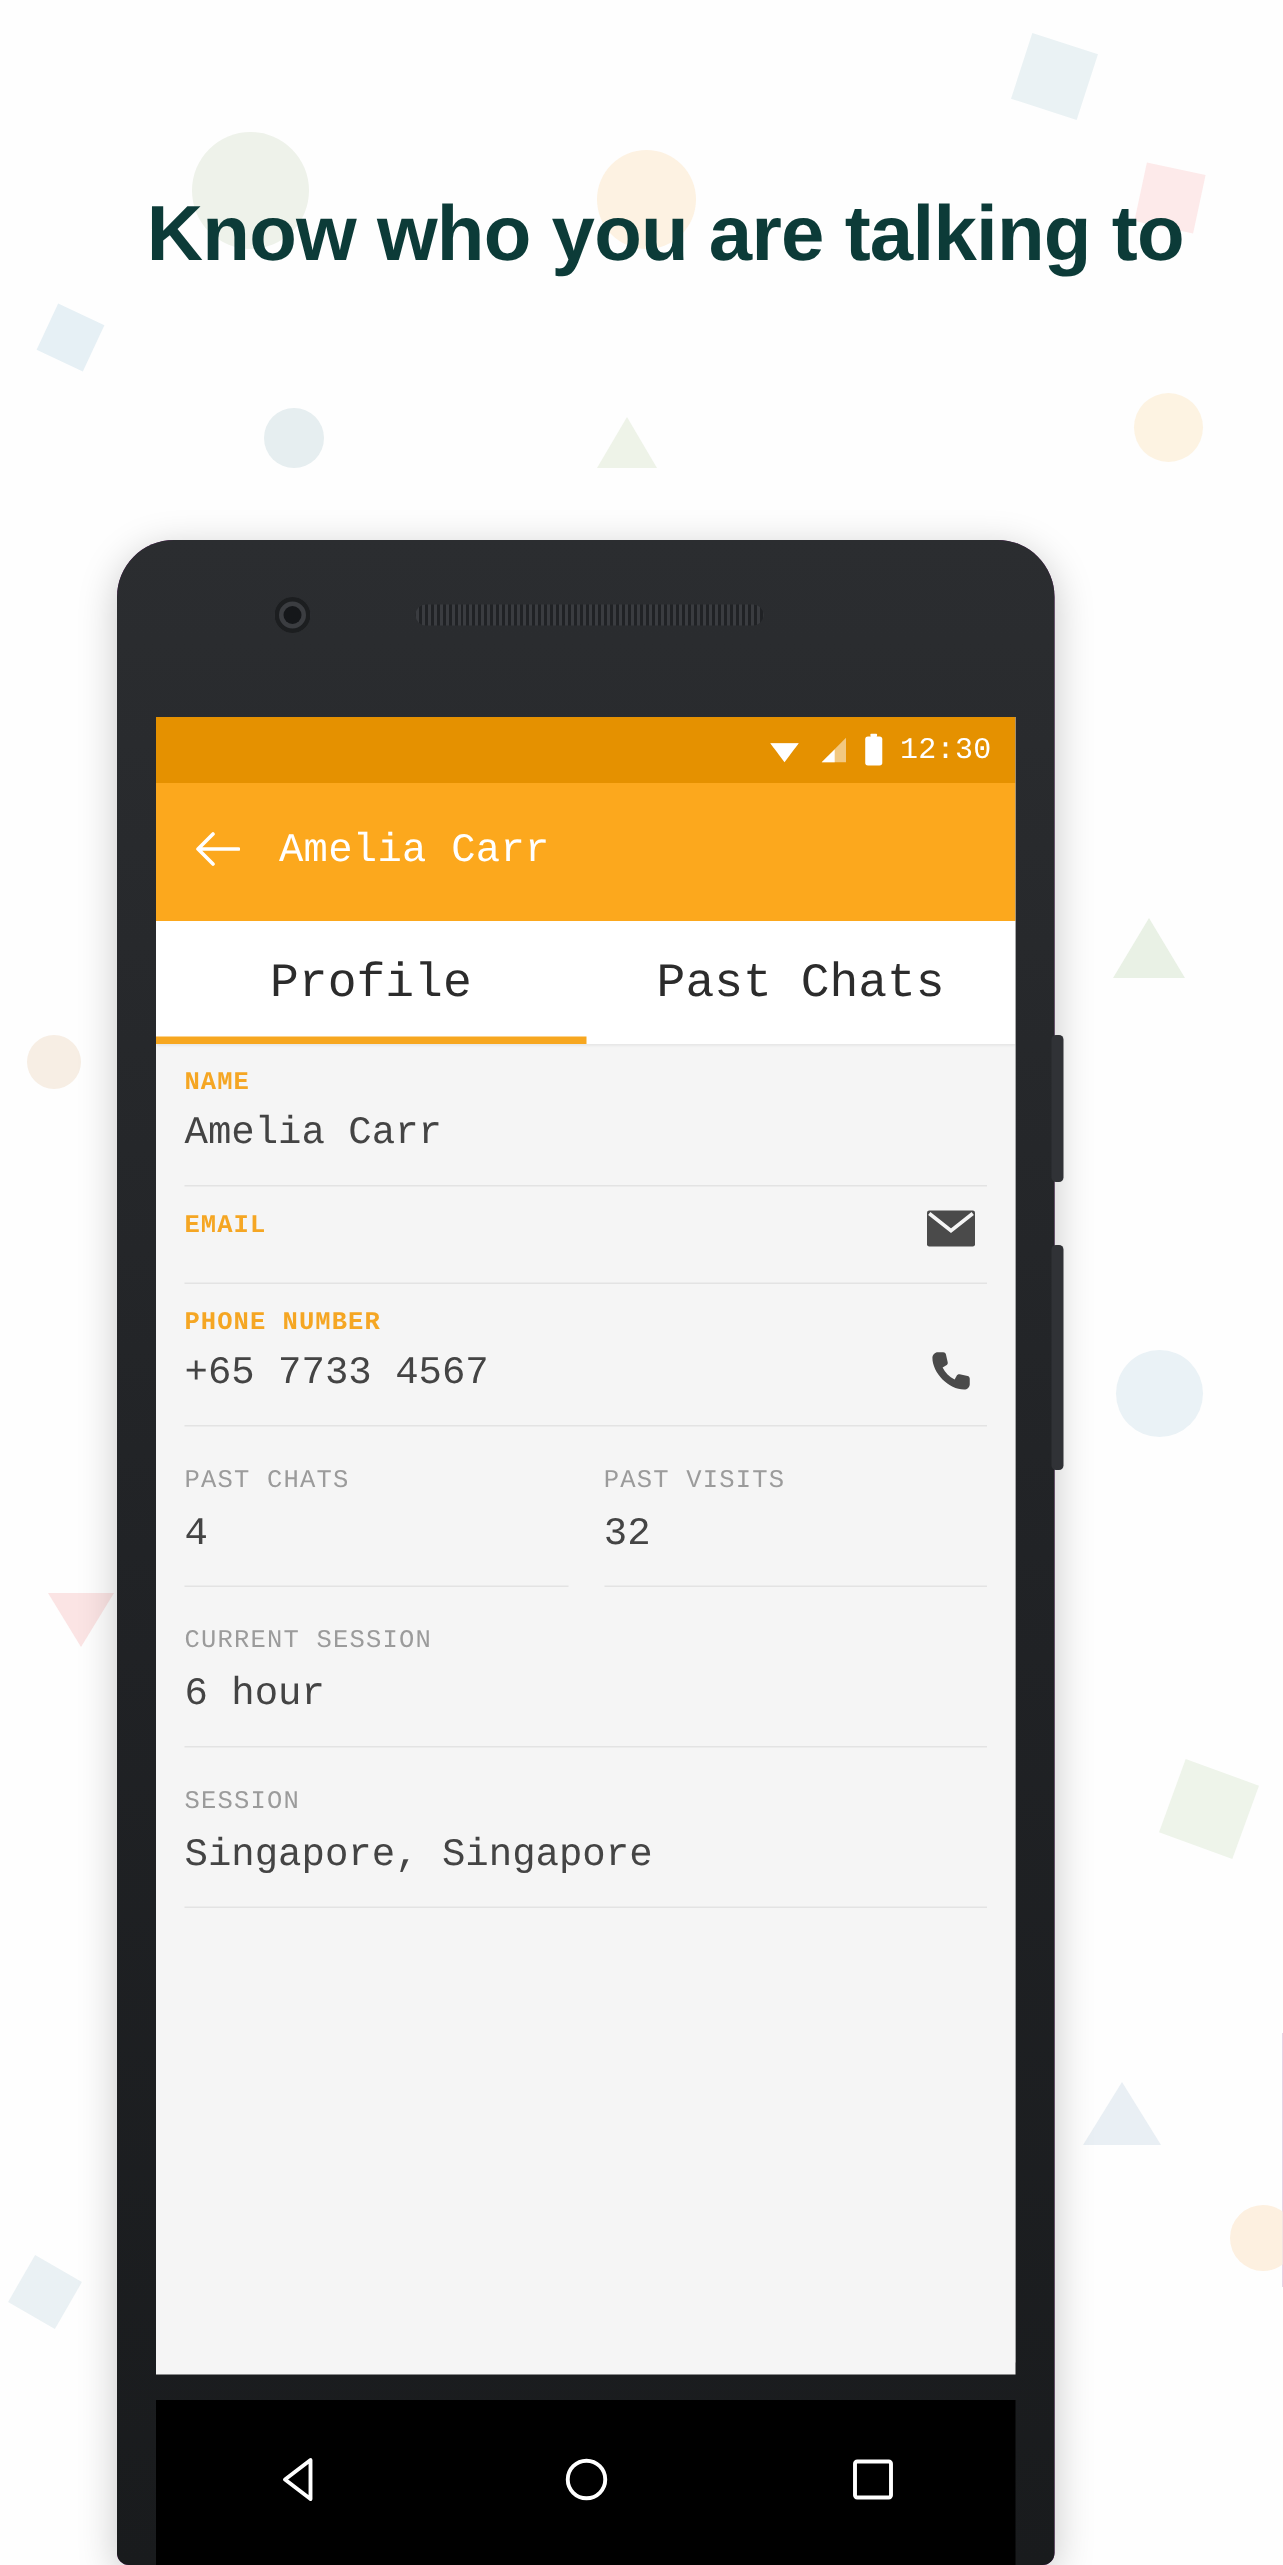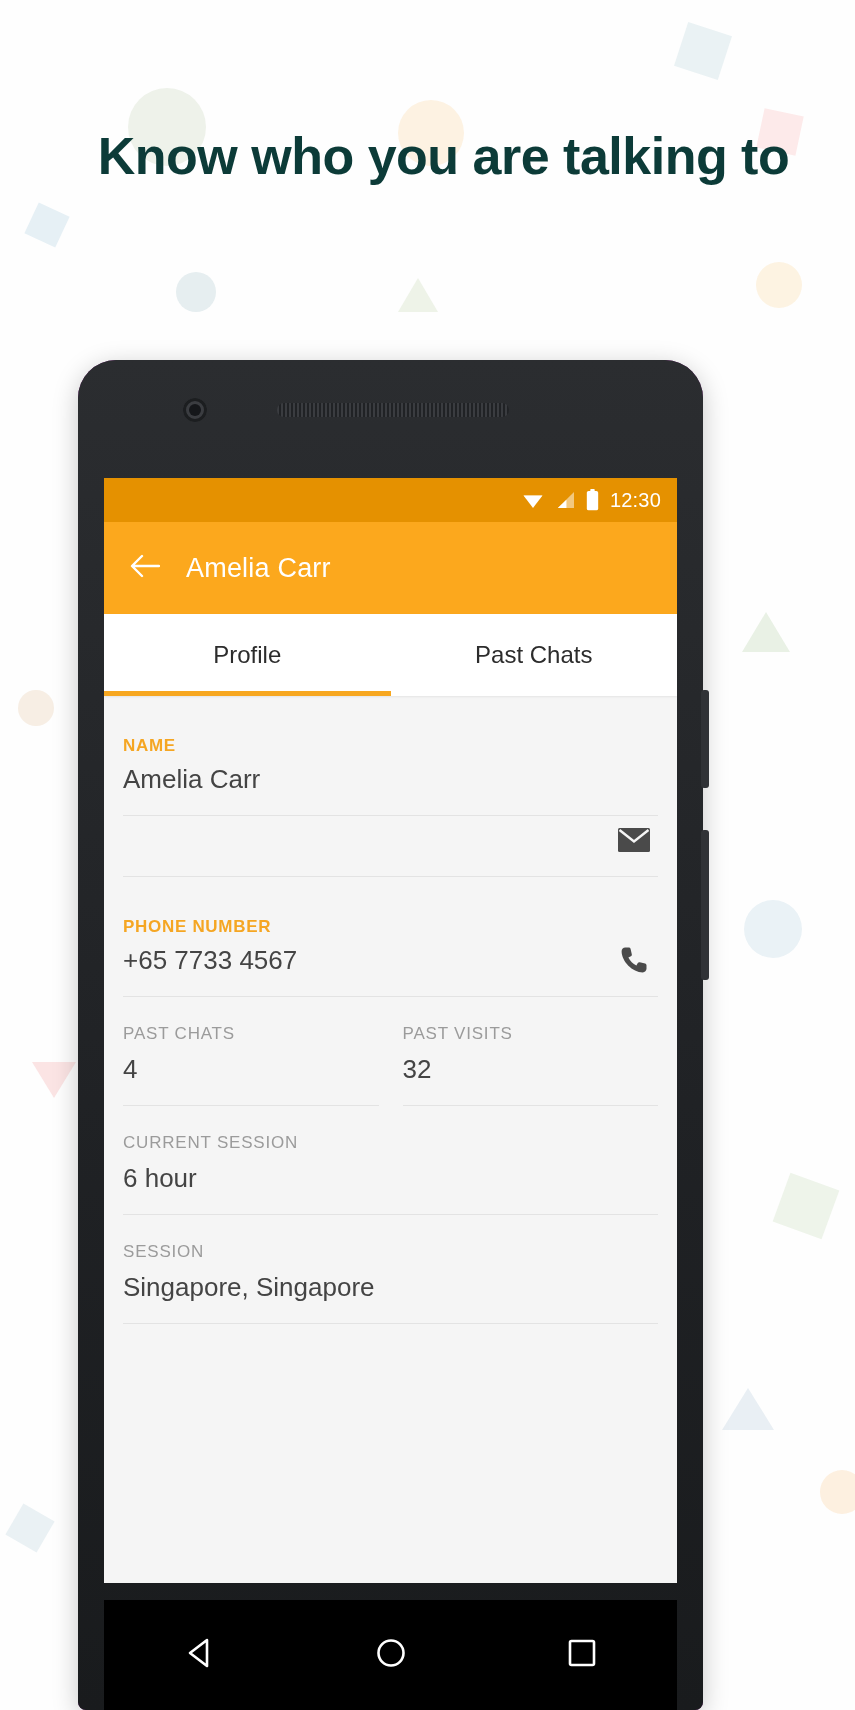--- a/index.html
+++ b/index.html
@@ -28,20 +28,21 @@
   }
 
   
   .phone {
     position: absolute;
     left: 78px; top: 360px;
     width: 625px; height: 1350px;
     background: #701a75;
     border-radius: 38px 38px 8px 8px;
     box-shadow: 0 6px 26px rgba(0,0,0,0.22);
+    font-family: Liberation Mono, monospace;
   }
   .phone-body {
     position:absolute; inset:0;
     background: linear-gradient(180deg,#2b2d30 0%, #202225 55%, #191b1d 100%);
     border-radius: 38px 38px 8px 8px;
   }
   .phone-btn {
     position:absolute; right:-6px; width:8px; background:#303236; border-radius:3px;
   }
   .btn-vol { top:330px; height:98px; }
@@ -88,30 +89,30 @@
   .appbar-title { color:#fff; font-size:27px; letter-spacing:0.2px; }
 
   
   .tabs {
     height:82px; background:#ffffff;
     display:flex; position:relative;
     box-shadow: 0 1px 2px rgba(0,0,0,0.07);
   }
   .tab {
     flex:1; display:flex; align-items:center; justify-content:center;
-    font-size:24px; color:#2c2c2c; cursor:pointer; user-select:none;
+    font-size:32px; color:#2c2c2c; cursor:pointer; user-select:none;
   }
   .tab-indicator {
     position:absolute; left:0; bottom:0; width:50%; height:5px; background:#f7a720;
   }
 
   
   .content { background:#f5f5f5; height:879px; padding:0 19px; }
 
-  .field { padding:40px 0 0 0; }
+  .field { padding:17px 0 0 0; }
   .field-inner { position:relative; padding-bottom:20px; border-bottom:1px solid #e3e3e3; }
   .f-label {
     font-size:17px; font-weight:bold; color:#f5a623;
     letter-spacing:0.7px; margin-bottom:8px;
   }
   .f-value { font-size:26px; color:#444444; }
   .f-action {
     position:absolute; right:4px; bottom:16px;
     width:40px; height:40px; display:flex; align-items:center; justify-content:center;
     cursor:pointer;
@@ -206,20 +207,21 @@
 
         <div class="field">
           <div class="field-inner">
             <div class="f-label">NAME</div>
             <div class="f-value">Amelia Carr</div>
           </div>
         </div>
 
         <div class="field">
           <div class="field-inner">
+            <div class="f-label">EMAIL</div>
             <span class="f-action">
               <svg width="34" height="26" viewBox="0 0 34 26">
                 <rect x="1" y="1" width="32" height="24" rx="1.5" fill="#4a4a4a"></rect>
                 <path d="M2.5 3 L17 14.5 L31.5 3" fill="none" stroke="#f5f5f5" stroke-width="2.4"></path>
               </svg>
             </span>
           </div>
         </div>
 
         <div class="field">

